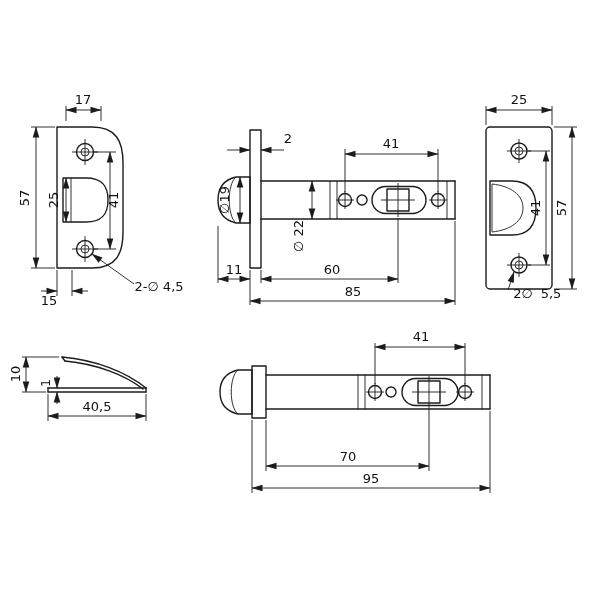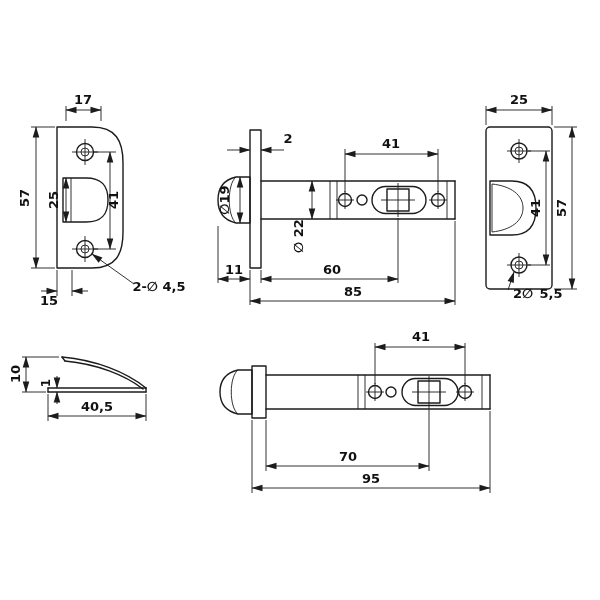--- a/index.html
+++ b/index.html
@@ -1,16 +1,16 @@
 <!DOCTYPE html>
 <html><head>
 <meta charset="utf-8">
 <style>
   html,body{margin:0;padding:0;background:#ffffff;}
-  .canvas{width:600px;height:521px;position:relative;background:#84cc16;overflow:hidden;font-weight:bold;}
+  .canvas{width:600px;height:521px;position:relative;background:#84cc16;overflow:hidden;}
   svg{display:block;}
   .o{fill:none;stroke:#1c1c1c;stroke-width:1.4;stroke-linecap:round;stroke-linejoin:round;}
   .t{fill:none;stroke:#1c1c1c;stroke-width:0.9;stroke-linecap:butt;}
   .txt{font-family:"DejaVu Sans",sans-serif;font-size:13px;fill:#111;text-anchor:middle;}
   .txts{font-size:12px;}
 </style>
 </head>
 <body>
 
 <div class="canvas">

